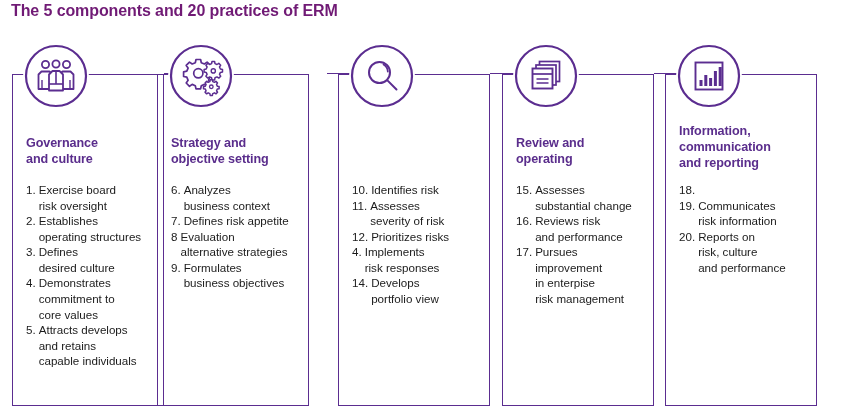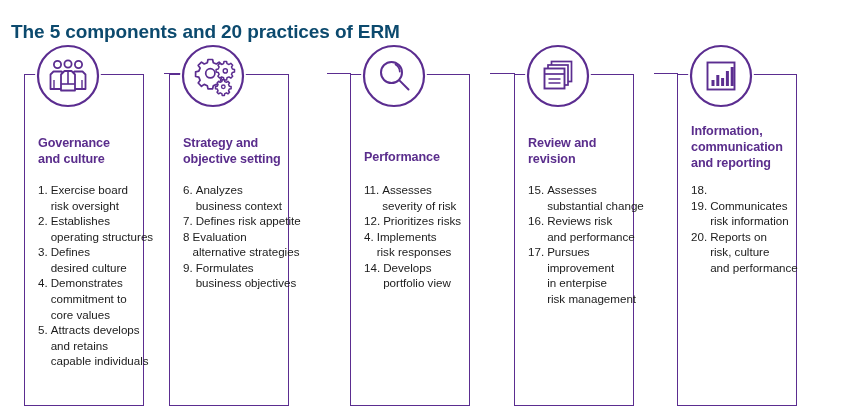--- a/index.html
+++ b/index.html
@@ -5,40 +5,39 @@
   html,body{margin:0;padding:0;}
   body{
     width:843px;height:409px;
     background:#ffffff;
     font-family:"Liberation Sans", sans-serif;
     overflow:hidden;
     position:relative;
   }
   #page-title{
     position:absolute;
-    left:11px; top:21px;
-    font-size:19px;
+    left:11px; top:2px;
+    font-size:16px;
     font-weight:bold;
-    color:#0c4a6e;
+    color:#701a75;
     letter-spacing:-0.1px;
     white-space:nowrap;
   }
   .board{
     position:absolute;
     left:0; top:36px;
     width:843px; height:373px;
   }
   .column{
     position:absolute;
     top:38px;
-    width:120px;
+    width:152px;
     height:332px;
     box-sizing:border-box;
     border:1.6px solid #5B2D90;
-    margin-left:12px;
   }
   .connector{
     position:absolute;
     height:0;
     border-top:1.6px solid #5B2D90;
     top:37px;
   }
   .icon-wrap{
     position:absolute;
     top:-32px;
@@ -187,22 +186,25 @@
 
   <div class="column" style="left:338px;">
     <div class="icon-wrap">
       <svg width="66" height="66" viewBox="0 0 66 66">
         <circle cx="33" cy="33" r="30" fill="none" stroke="#5B2D90" stroke-width="2.2"></circle>
         <circle cx="30.5" cy="29.5" r="10.5" fill="none" stroke="#5B2D90" stroke-width="2"></circle>
         <path d="M34.5 21.5 a8.6 8.6 0 0 1 4.3 7.2" fill="none" stroke="#5B2D90" stroke-width="1.7" stroke-linecap="round"></path>
         <line x1="38.4" y1="37.4" x2="47.5" y2="46.5" stroke="#5B2D90" stroke-width="2" stroke-linecap="round"></line>
       </svg>
     </div>
-    <div class="col-head h3" style="white-space:pre-line;top:74px;">Performance</div>
-    <ul class="items" style="top:107px;">
+    <ul class="items" style="top:107px;">
+      <li class="item">
+        <span class="item-num">10.</span>
+        <span class="item-text">Identifies risk</span>
+      </li>
       <li class="item">
         <span class="item-num">11.</span>
         <span class="item-text">Assesses
 severity of risk</span>
       </li>
       <li class="item">
         <span class="item-num">12.</span>
         <span class="item-text">Prioritizes risks</span>
       </li>
       <li class="item">
@@ -224,21 +226,21 @@
         <circle cx="33" cy="33" r="30" fill="none" stroke="#5B2D90" stroke-width="2.2"></circle>
         <rect x="26.5" y="18.5" width="20" height="20" fill="#ffffff" stroke="#5B2D90" stroke-width="1.7"></rect>
         <rect x="23" y="22" width="20" height="20" fill="#ffffff" stroke="#5B2D90" stroke-width="1.7"></rect>
         <rect x="19.5" y="25.5" width="20" height="20" fill="#ffffff" stroke="#5B2D90" stroke-width="1.9"></rect>
         <line x1="19.5" y1="31" x2="39.5" y2="31" stroke="#5B2D90" stroke-width="1.7"></line>
         <line x1="23.5" y1="36" x2="35.5" y2="36" stroke="#5B2D90" stroke-width="1.5"></line>
         <line x1="23.5" y1="40" x2="35.5" y2="40" stroke="#5B2D90" stroke-width="1.5"></line>
       </svg>
     </div>
     <div class="col-head" style="white-space:pre-line;">Review and
-revision</div>
+operating</div>
     <ul class="items" style="top:107px;">
       <li class="item">
         <span class="item-num">15.</span>
         <span class="item-text">Assesses
 substantial change</span>
       </li>
       <li class="item">
         <span class="item-num">16.</span>
         <span class="item-text">Reviews risk
 and performance</span>

